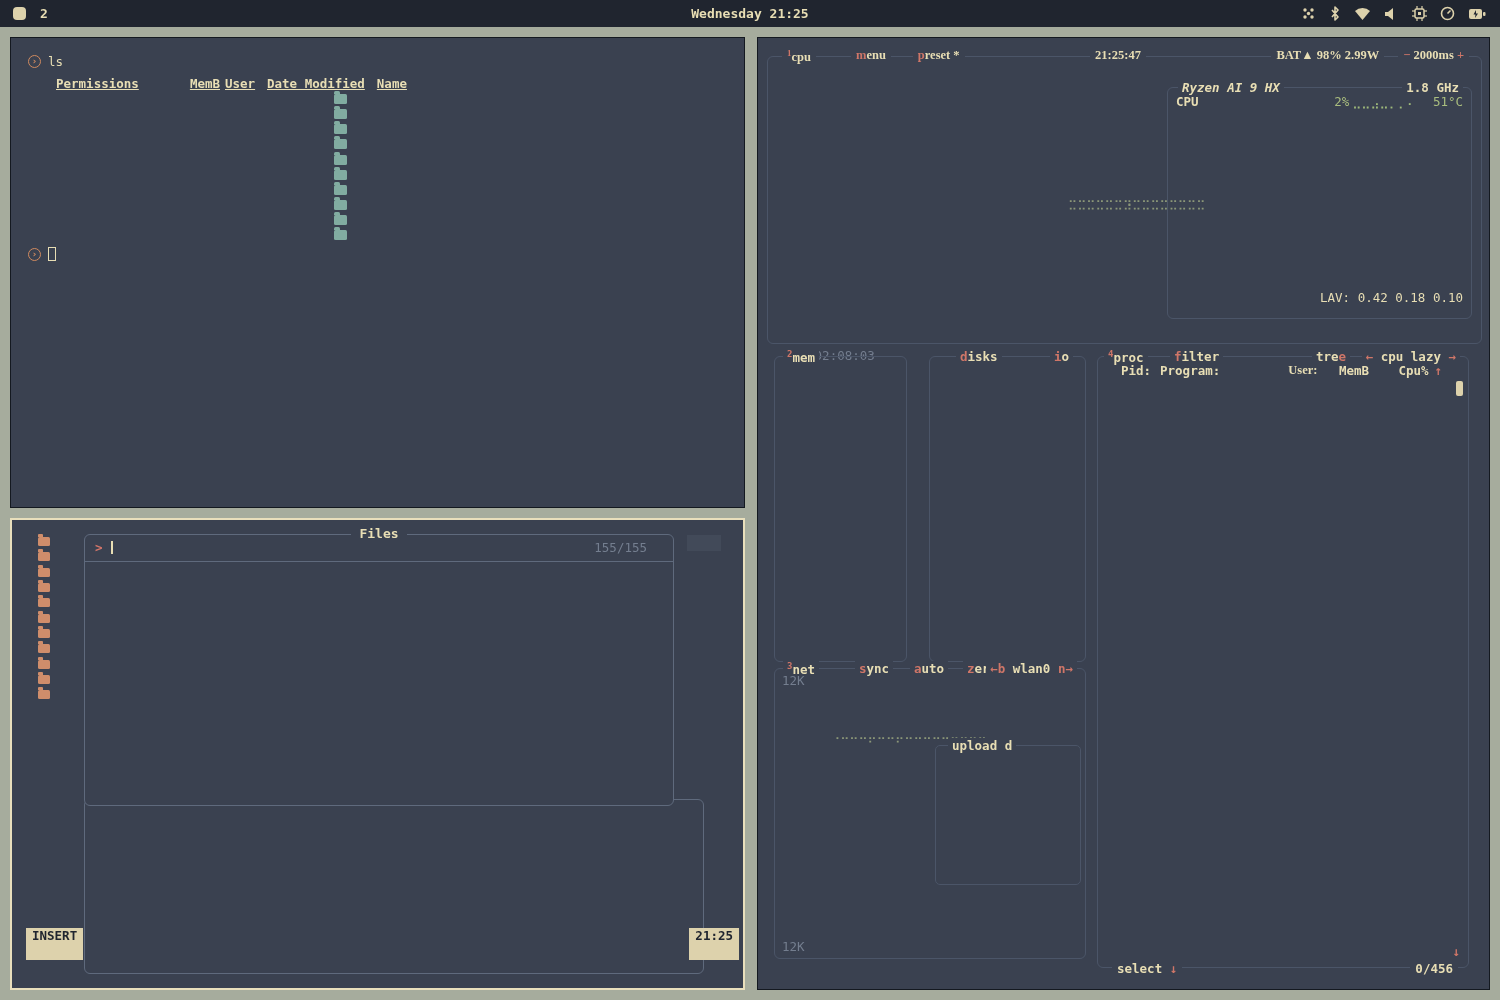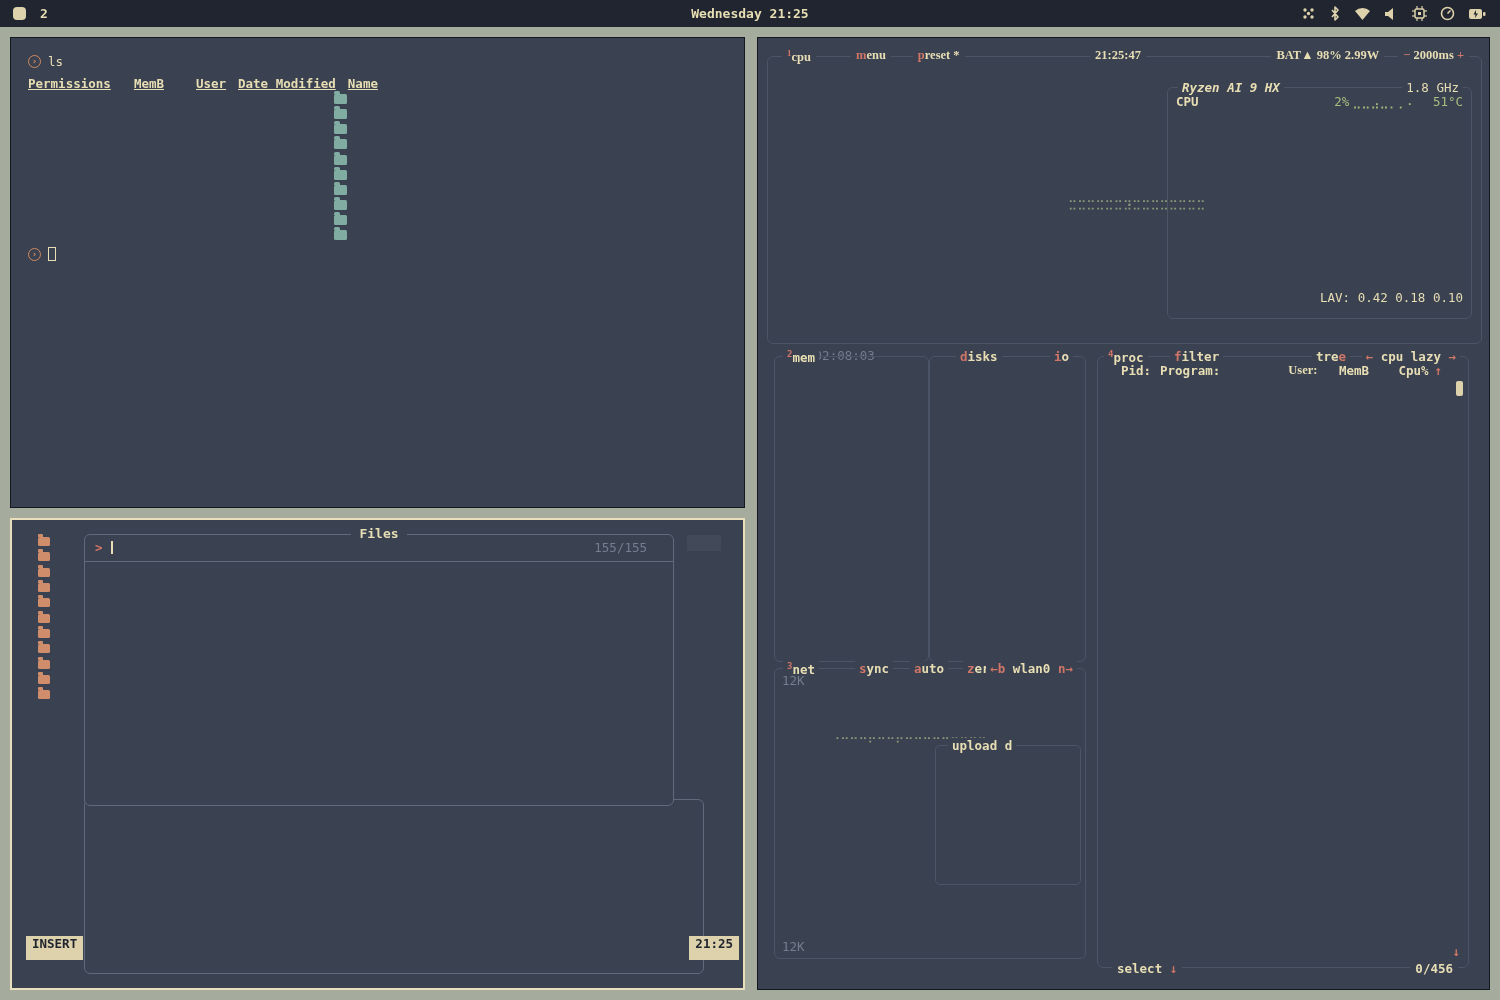--- a/index.html
+++ b/index.html
@@ -28,21 +28,21 @@
   #term{left:10px;top:37px;width:735px;height:471px;border:1px solid var(--winborder);}
   #nvim{left:10px;top:518px;width:735px;height:472px;border:2px solid var(--activeborder);}
   #btop{left:757px;top:37px;width:733px;height:953px;border:1px solid var(--winborder);}
   
   #term .inner{padding:15px 0 0 17px;}
   .trow{display:flex;height:15.2px;line-height:15.2px;white-space:pre;}
   .promptline{display:flex;align-items:center;height:16px;gap:7px;}
   .picon{width:13px;height:13px;border-radius:50%;border:1.5px solid var(--orange);color:var(--orange);
     font-size:9px;line-height:10px;text-align:center;font-weight:bold;}
   .lshead{font-weight:bold;text-decoration:underline;margin-top:7px;}
-  .lshead span{display:inline-block;}
+  .lshead span{display:inline-block;margin-left:28px;}
   .c-perm{width:100px;}
   .c-size{width:36px;text-align:right;}
   .c-user{width:40px;margin-left:16px;}
   .c-date{width:100px;margin-left:2px;}
   .c-name{margin-left:12px;display:flex;align-items:center;gap:5px;}
   .lsrow .c-perm{color:var(--yellow);}
   .lsrow .c-perm b{color:var(--red);font-weight:normal;}
   .lsrow .c-size{color:var(--gray);}
   .lsrow .c-user{color:var(--yellow);font-weight:bold;}
   .lsrow .c-date{color:var(--teal);}
@@ -56,30 +56,30 @@
   .btitle{position:absolute;top:-8px;background:var(--winbg);padding:0 4px;font-weight:bold;white-space:pre;}
   .sup{color:var(--red);font-size:9px;vertical-align:super;font-weight:bold;}
   .hk{color:var(--red);}
   #btop-header{position:absolute;left:24px;right:20px;top:10px;display:flex;font-weight:bold;z-index:3;}
   #btop-header .grp{background:var(--winbg);padding:0 5px;white-space:pre;font-family:Liberation Serif, serif;}
   .bdots{color:#8b9778;}
   
   #cpubox{left:9px;top:18px;width:715px;height:288px;}
   #ryzen{position:absolute;left:399px;top:30px;width:305px;height:232px;border:1px solid var(--border);border-radius:6px;}
   #ryzen .rtitle{position:absolute;top:-8px;left:10px;background:var(--winbg);padding:0 4px;font-weight:bold;font-style:italic;}
-  #ryzen .rfreq{position:absolute;top:-8px;right:8px;background:var(--winbg);padding:0 4px;font-weight:normal;}
+  #ryzen .rfreq{position:absolute;top:-8px;right:8px;background:var(--winbg);padding:0 4px;font-weight:bold;}
   #ryzen .content{position:absolute;left:8px;right:8px;top:6px;}
   .corerow{display:flex;height:15.1px;line-height:15.1px;}
   .corerow .cn{width:34px;font-weight:bold;}
   .corerow .ct{flex:1;color:var(--ggreen);white-space:pre;overflow:hidden;}
   .corerow .cp{width:38px;text-align:right;color:var(--green);}
   #cpugraph{position:absolute;left:300px;top:136px;color:var(--ggreen);line-height:11px;white-space:pre;}
   #uptime{position:absolute;left:24px;bottom:-20px;color:var(--gray);}
   
-  #membox{left:16px;top:318px;width:155px;height:306px;}
+  #membox{left:16px;top:318px;width:133px;height:306px;}
   #memlines{position:absolute;left:8px;right:8px;top:8px;}
   .memrow{display:flex;height:15.1px;line-height:15.1px;}
   .memrow .ml{white-space:pre;}
   .memrow .mv{flex:1;text-align:right;white-space:pre;overflow:hidden;}
   #diskbox{left:171px;top:318px;width:157px;height:306px;}
   #disklines{position:absolute;left:8px;right:8px;top:8px;}
   .diskrow{display:flex;height:15.1px;line-height:15.1px;}
   .diskrow .dl{white-space:pre;}
   .diskrow .dbar{color:var(--green);margin-left:5px;font-size:9px;letter-spacing:1px;line-height:15px;}
   .diskrow .dv{flex:1;text-align:right;}
@@ -136,21 +136,21 @@
   .prow .pfile{color:var(--white);font-weight:bold;}
   #preview{position:absolute;left:72px;top:279px;width:620px;height:175px;border:1.5px solid var(--pborder);
     border-radius:6px;background:var(--winbg);}
   #preview .pvtitle{position:absolute;top:-9px;left:0;right:0;text-align:center;}
   #preview .pvtitle span{background:var(--winbg);padding:0 8px;font-weight:bold;color:var(--salmon);}
   #pvlines{position:absolute;left:16px;right:8px;top:9px;}
   .pvrow{display:flex;height:15.15px;line-height:15.15px;white-space:pre;}
   .pvrow .ln{width:22px;text-align:right;color:var(--dgray);margin-right:16px;flex:none;}
   .pvrow .lt{color:var(--cream);overflow:hidden;}
   .badge{position:absolute;background:var(--cream2);color:var(--badgefg);font-weight:bold;
-    padding:0 6px;height:24px;line-height:16px;z-index:4;}
+    padding:0 6px;height:32px;line-height:16px;z-index:4;}
   #badge-mode{left:14px;bottom:28px;}
   #badge-time{right:4px;bottom:28px;}
   #nv-deco{position:absolute;right:22px;top:15px;width:34px;height:16px;background:#424a59;}
 </style>
 </head>
 <body>
 
 <div id="stage">
 
   <div id="topbar">
@@ -220,21 +220,21 @@
 
   <div class="win" id="term">
     <div class="inner">
       <div class="promptline">
         <span class="picon">›</span>
         <span>ls</span>
       </div>
       <div class="trow lshead">
         <span class="c-perm">Permissions</span>
         <span class="c-size">MemB</span>
-        <span class="c-user" style="margin-left:32px">User</span>
+        <span class="c-user" style="margin-left:5px">User</span>
         <span class="c-date" style="width:auto;margin-left:2px">Date Modified</span>
         <span style="margin-left:12px">Name</span>
       </div>
       <div>
 
       <div class="trow lsrow">
           <span class="c-perm"><span></span><b></b><span></span></span>
           <span class="c-size"></span>
           <span class="c-user"></span>
           <span class="c-date"></span>

